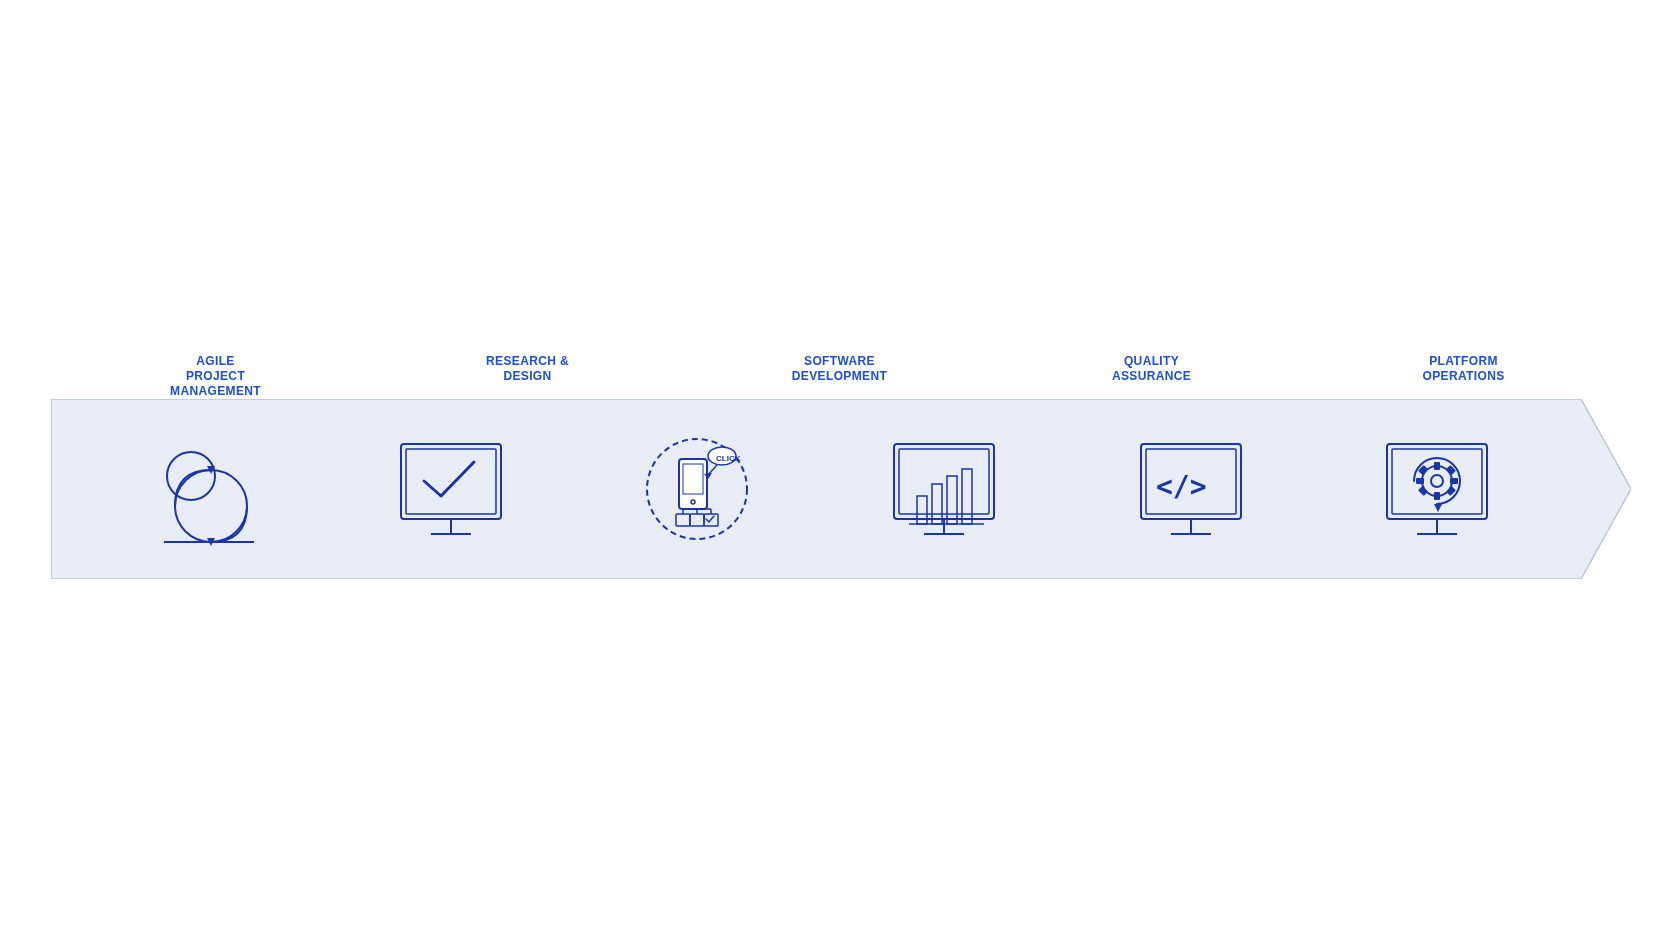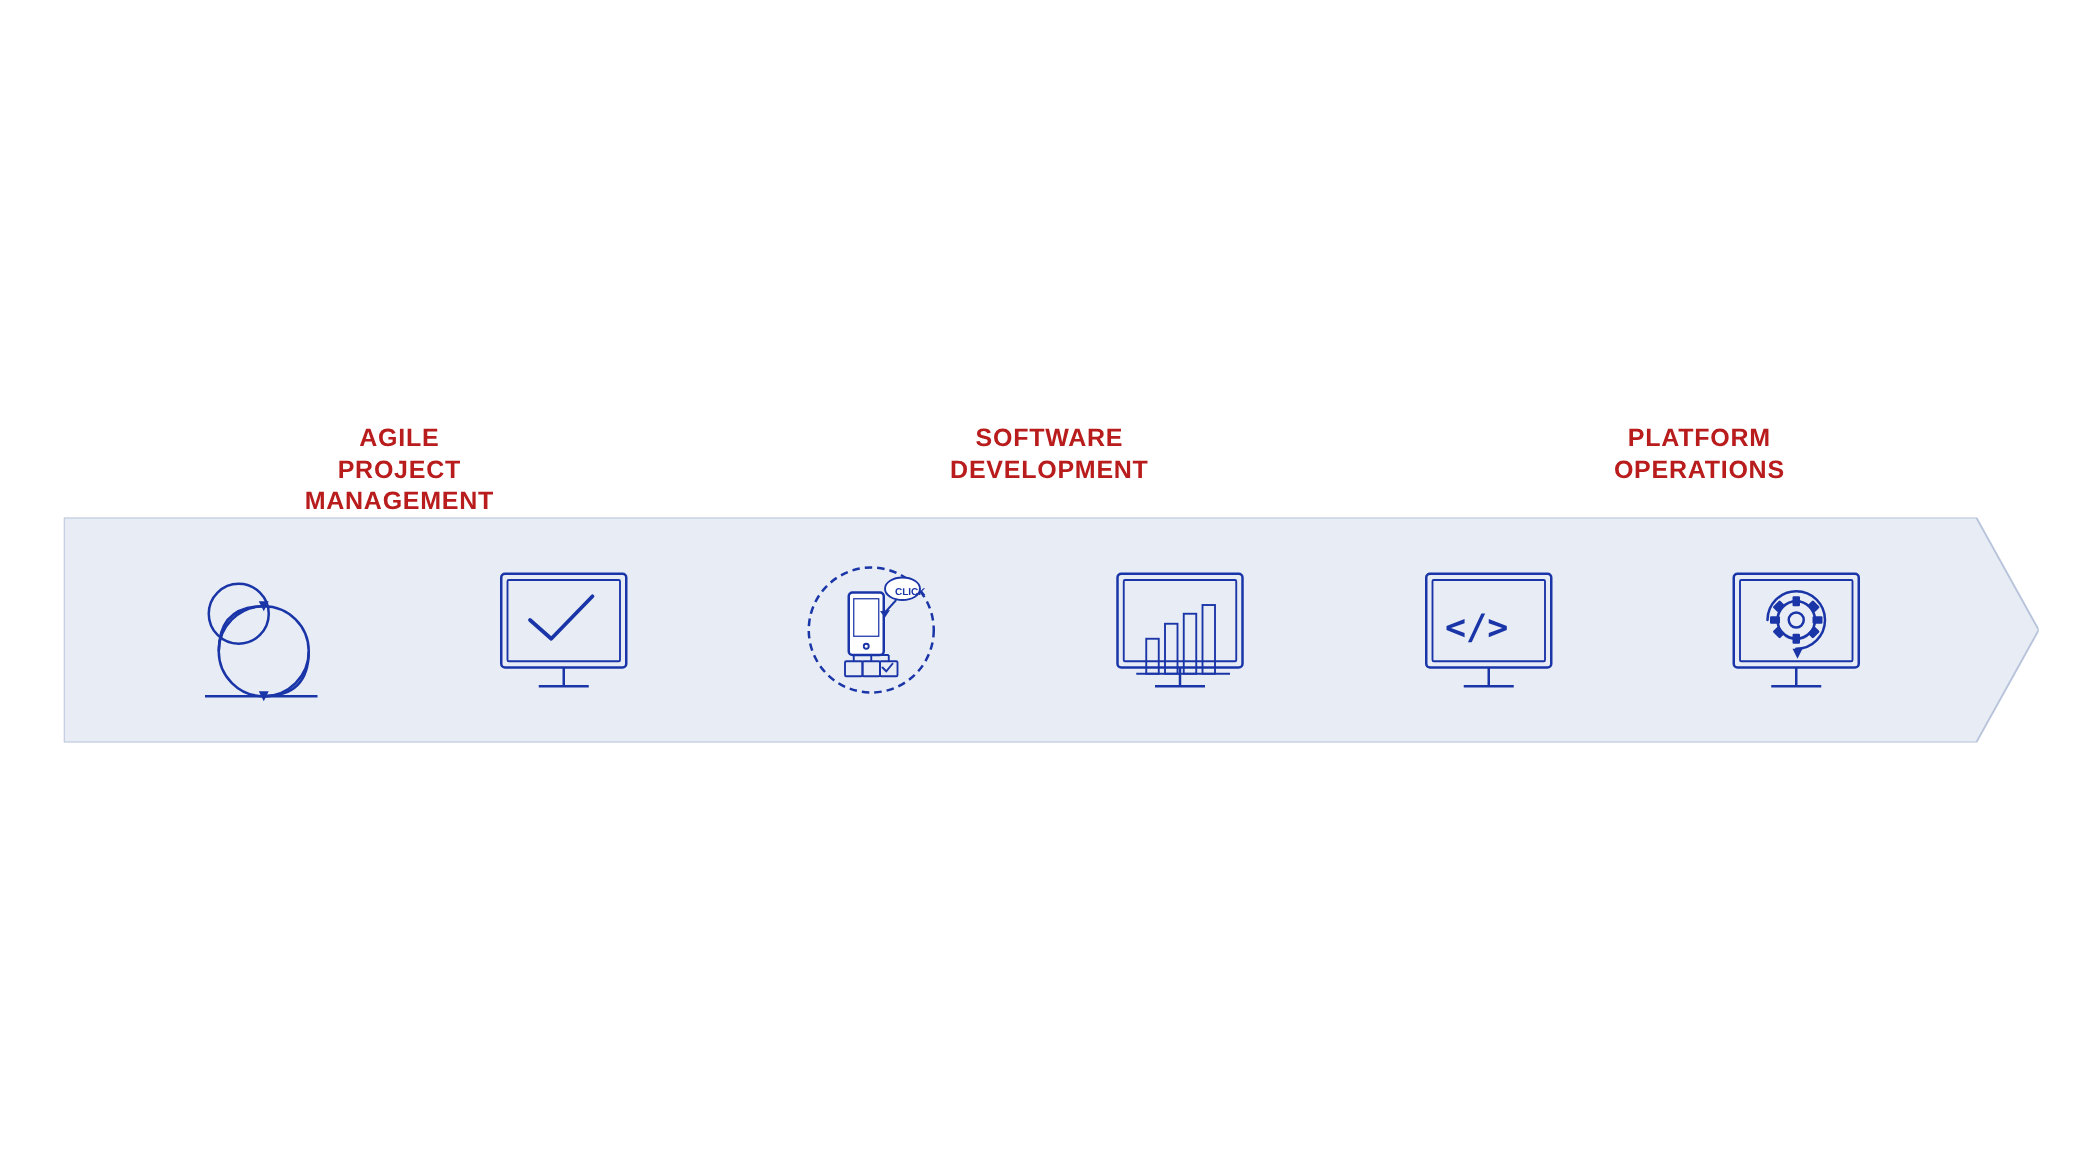--- a/index.html
+++ b/index.html
@@ -35,23 +35,23 @@
       margin-bottom: 0px;
     }
 
     .label-item {
       flex: 1;
       text-align: center;
       padding: 0 10px;
     }
 
     .label-item span {
-      font-size: 20px;
+      font-size: 12px;
       font-weight: 900;
-      color: #b91c1c;
+      color: #1d4ed8;
       text-transform: uppercase;
       line-height: 1.25;
       display: block;
       letter-spacing: 0.03em;
     }
 
     
     .arrow-shape-wrapper {
       position: relative;
       width: 100%;
@@ -90,25 +90,31 @@
 <div class="main-container">
   <div class="arrow-banner">
 
     <div class="labels-row">
 
       <div class="label-item">
         <span>AGILE<br>PROJECT<br>MANAGEMENT</span>
       </div>
 
 
+      <div class="label-item">
+        <span>RESEARCH &amp;<br>DESIGN</span>
+      </div>
 
       <div class="label-item">
         <span>SOFTWARE<br>DEVELOPMENT</span>
       </div>
 
+      <div class="label-item">
+        <span>QUALITY<br>ASSURANCE</span>
+      </div>
 
       <div class="label-item">
         <span>PLATFORM<br>OPERATIONS</span>
       </div>
     </div>
 
     <div class="arrow-shape-wrapper">
 
       <svg style="position:absolute;left:0;top:0;width:100%;height:100%;z-index:1;" viewBox="0 0 1580 180" preserveAspectRatio="none">
         <polygon points="0,0 1530,0 1580,90 1530,180 0,180" fill="#e8ecf4" stroke="#b8c4db" stroke-width="1.5"></polygon>

